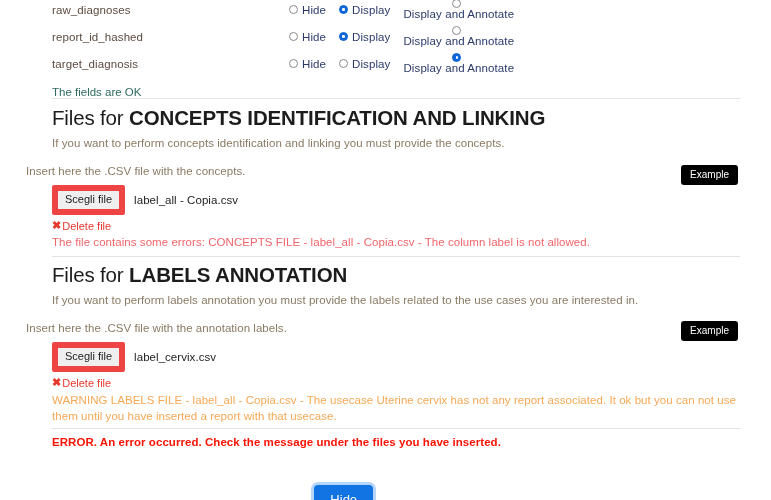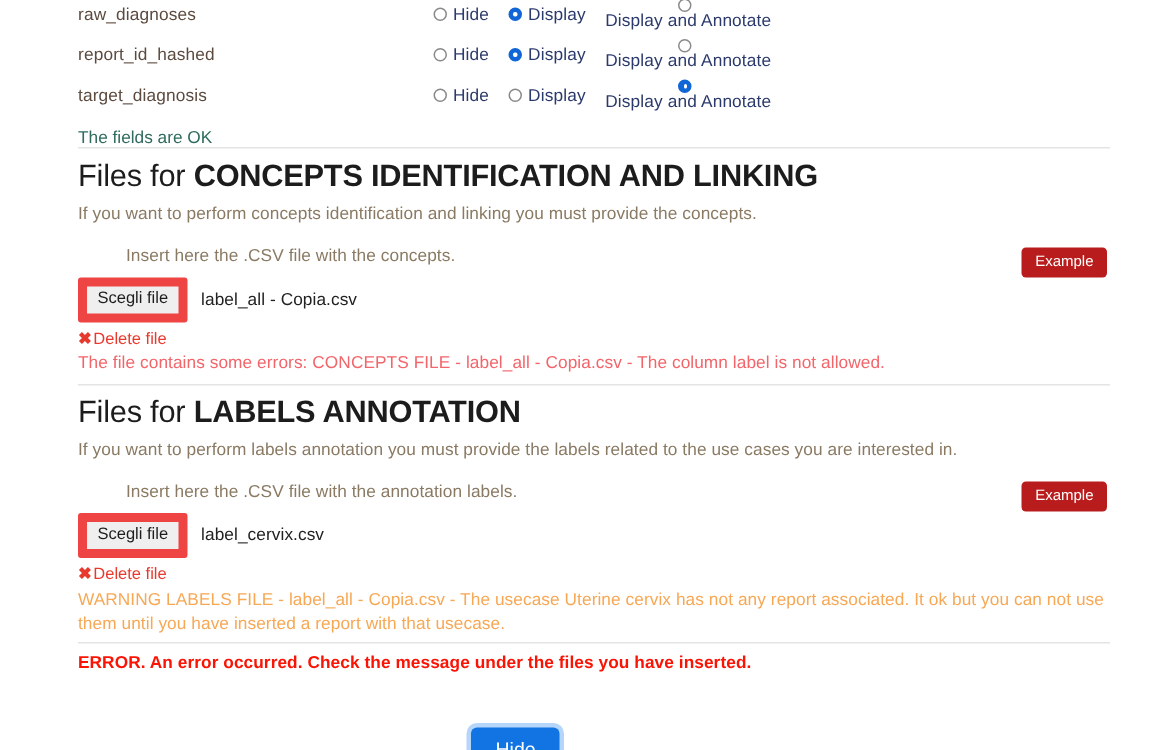--- a/index.html
+++ b/index.html
@@ -113,21 +113,21 @@
     font-weight: 700;
   }
   .sec-desc {
     padding-left: 52px;
     font-size: 11.5px;
     color: #8a7a63;
     margin-top: 7px;
     letter-spacing: .05px;
   }
   .insert-line {
-    padding-left: 84px;
+    padding-left: 26px;
     font-size: 11.5px;
     color: #8a7a63;
     margin-top: 16px;
     letter-spacing: .05px;
   }
 
   
   .file-row {
     display: flex;
     align-items: center;
@@ -164,21 +164,21 @@
     font-weight: 700;
     font-size: 11px;
     color: #e8392e;
     margin-right: 1px;
   }
 
   
   .example-btn {
     position: absolute;
     right: 33px;
-    background: #b91c1c;
+    background: #000000;
     color: #ffffff;
     font-size: 10px;
     font-family: "Liberation Sans", sans-serif;
     border: none;
     border-radius: 3px;
     padding: 4px 9px 5px 9px;
     line-height: 11px;
     cursor: pointer;
   }
 

